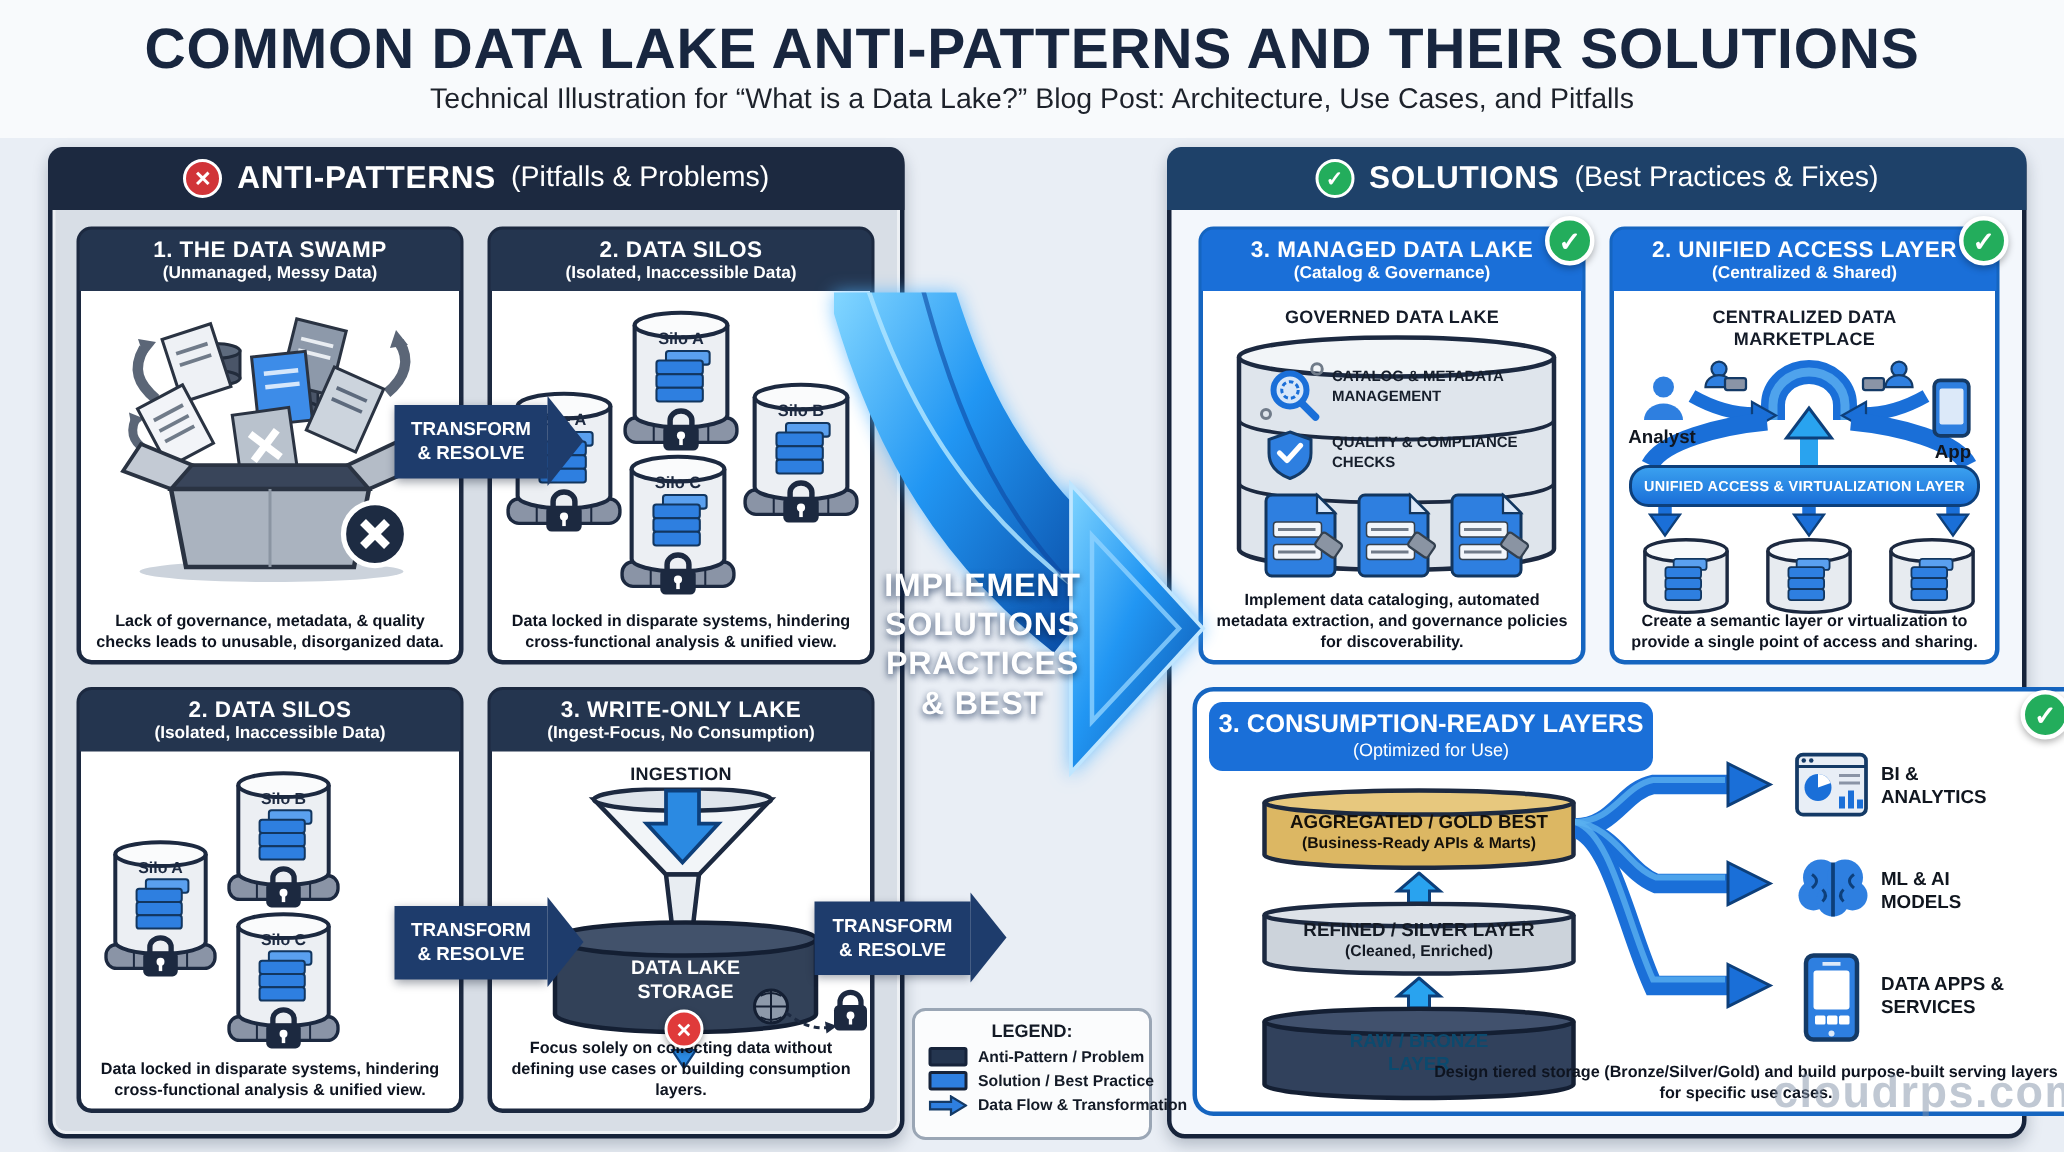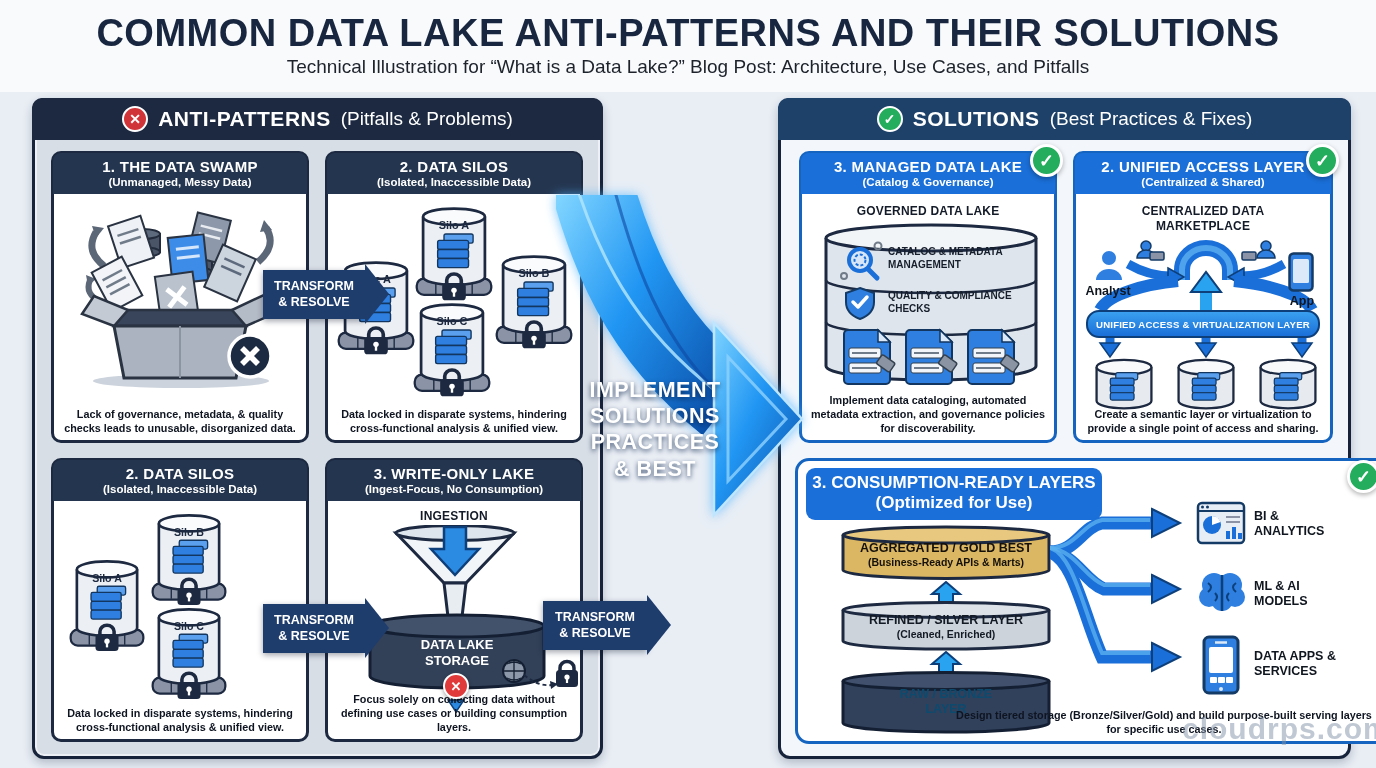--- a/index.html
+++ b/index.html
@@ -408,21 +408,21 @@
         </svg>
       <svg class="abs" style="left:180px;top:204px;" width="64" viewBox="0 0 70 60">
           <use href="#minicyl"></use>
         </svg>
       <div class="cap">Create a semantic layer or virtualization to provide a single point of access and sharing.</div>
     </div>
 
     <div class="card blue-card" style="left:14px;top:357px;width:596px;height:286px;border-radius:14px;">
       <div class="abs" style="left:8px;top:7px;width:292px;background:#1a6fd8;border-radius:9px;text-align:center;color:#fff;padding:5px 2px 7px;">
         <div class="t1" style="font-size:17px;font-weight:800;">3. CONSUMPTION-READY LAYERS</div>
-        <div class="t2" style="font-size:17px;font-weight:700;">(Optimized for Use)</div>
+        <div class="t2" style="font-size:12px;font-weight:400;">(Optimized for Use)</div>
       </div>
       <div class="check-badge" style="right:8px;top:-1px;">✓</div>
 
       <svg class="abs" style="left:42px;top:64px;" width="212" height="56" viewBox="0 0 212 56">
         <path d="M3,10 v35 a103,8.5 0 0 0 206,0 v-35" fill="#dcb763" stroke="#1c2940" stroke-width="3"></path>
         <ellipse cx="106" cy="10" rx="103" ry="8" fill="#e7c87e" stroke="#1c2940" stroke-width="3"></ellipse>
       </svg>
       <div class="layer-text" style="left:42px;width:212px;top:80px;color:#14100a;">
         <div class="lt1">AGGREGATED / GOLD BEST</div>
         <div class="lt2">(Business-Ready APIs &amp; Marts)</div>
@@ -497,15 +497,32 @@
           <rect x="16" y="42" width="7" height="6" rx="1" fill="#fff"></rect>
           <rect x="24" y="42" width="7" height="6" rx="1" fill="#fff"></rect>
         <circle cx="19" cy="54" r="2" fill="#dce9f9"></circle>
       </svg>
       <div class="out-label" style="left:456px;top:188px;">DATA APPS &amp; SERVICES</div>
 
       <div class="cap" style="left:150px;right:8px;">Design tiered storage (Bronze/Silver/Gold) and build purpose-built serving layers for specific use cases.</div>
     </div>
   </div>
 
+  <div class="legend" style="left:608px;top:672px;width:160px;height:88px;">
+    <div class="lg-title">LEGEND:</div>
+    <div class="lg-row">
+      <span class="sw" style="background:#24354f;"></span>
+      <span class="lg-label">Anti-Pattern / Problem</span>
+    </div>
+    <div class="lg-row">
+      <span class="sw" style="background:#2e7fe0;"></span>
+      <span class="lg-label">Solution / Best Practice</span>
+    </div>
+    <div class="lg-row">
+      <svg width="26" height="14" viewBox="0 0 26 14" style="flex:none;">
+        <polygon points="1,4.5 15,4.5 15,1 25,7 15,13 15,9.5 1,9.5" fill="#2e7fe0" stroke="#143a66" stroke-width="1.5"></polygon>
+      </svg>
+      <span class="lg-label">Data Flow &amp; Transformation</span>
+    </div>
+  </div>
 
   <div class="watermark" style="left:1182px;top:712px;">cloudrps.com</div>
 </div>
 
 </body></html>

